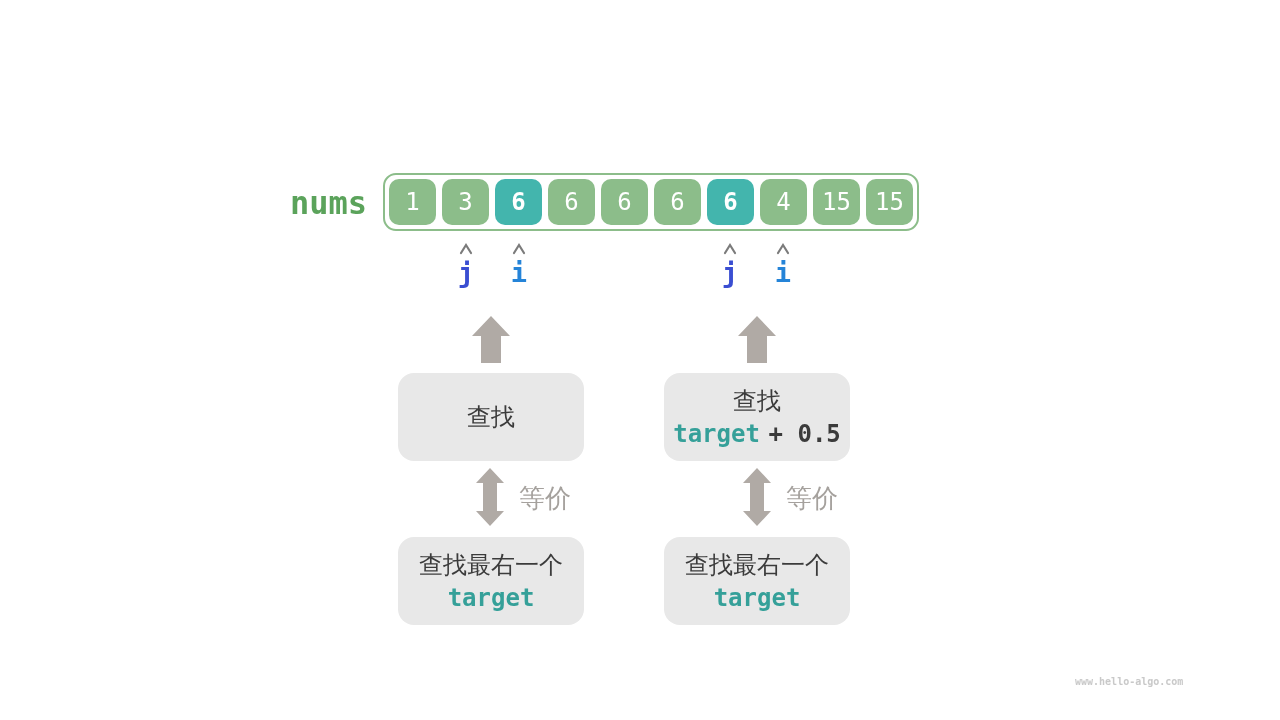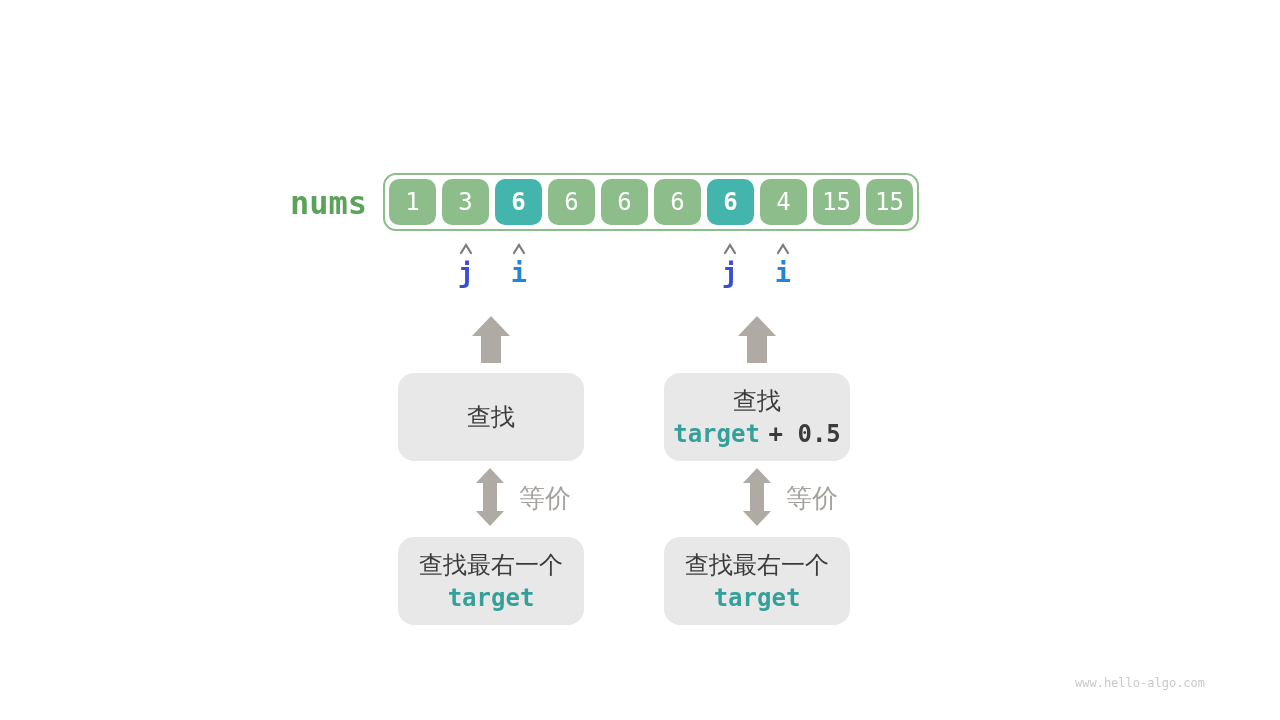--- a/index.html
+++ b/index.html
@@ -130,22 +130,23 @@
     font-weight: 400;
     font-size: 26px;
     line-height: 30px;
     color: var(--equivalence-text-gray, #a5a19d);
   }
 
   
   .watermark {
     left: 1075px; top: 676px;
     font-family: "DejaVu Sans Mono", monospace;
-    font-size: 12px;
+    font-size: 10px;
     color: var(--watermark-gray, #c9c9c9);
+    font-weight: bold;
   }
 </style>
 </head>
 <body>
 
 <div id="canvas">
 
 
   <div class="abs nums-label">nums</div>
 

